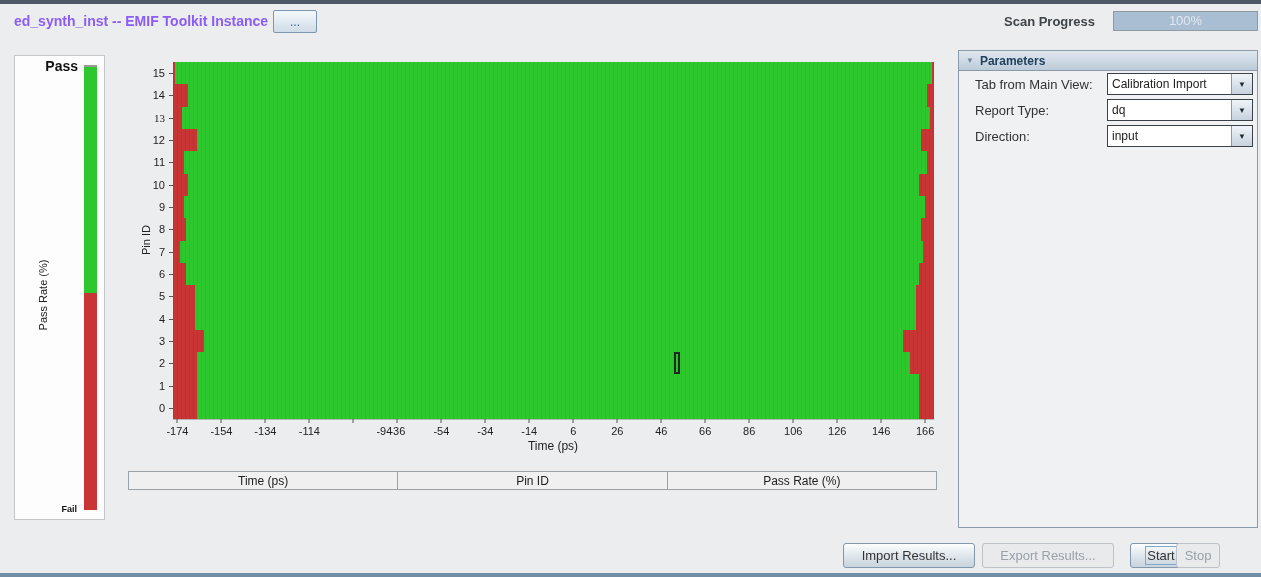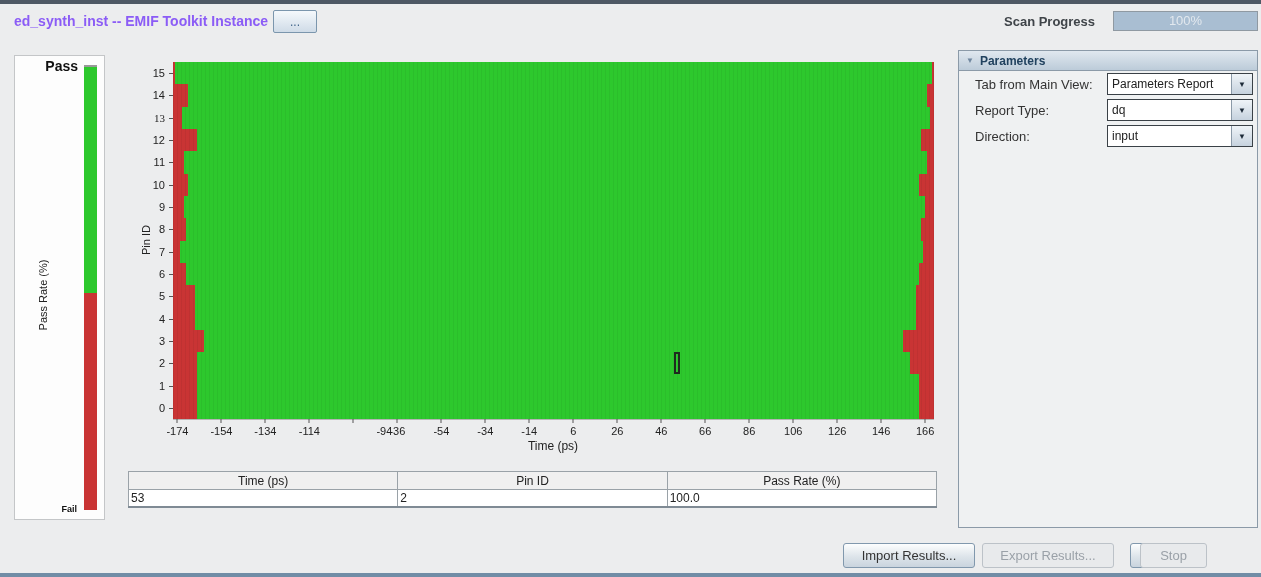--- a/index.html
+++ b/index.html
@@ -74,21 +74,21 @@
 
   
   .act-btn{position:absolute;top:543px;height:25px;font-size:13px;font-family:inherit;
     border-radius:3px;box-sizing:border-box;}
   .act-btn.enabled{background:linear-gradient(#fdfefe,#dde4ea 55%,#c9d4de);
     border:1px solid #8198ad;color:#333;}
   .act-btn.disabled{background:#e8eaec;border:1px solid #bcc2c8;color:#9aa1a8;}
   .btn-import{left:843px;width:132px;}
   .btn-export{left:982px;width:132px;}
   .btn-start{left:1130px;width:62px;}
-  .btn-stop{left:1140px;width:67px;}
+  .btn-stop{left:1176px;width:44px;}
   .focus-ring{outline:1px solid #7ea8cc;outline-offset:1px;}
 </style>
 </head>
 <body>
 
 <div class="top-strip"></div>
 
 <span class="win-title">ed_synth_inst -- EMIF Toolkit Instance</span>
 <button class="more-btn">...</button>
 
@@ -202,37 +202,32 @@
   </div>
 <span class="xlabel">Time (ps)</span>
 
 <table class="readout">
   <tbody>
       <tr>
     <th>Time (ps)</th>
     <th>Pin ID</th>
     <th>Pass Rate (%)</th>
   </tr>
-  <tr>
-    <td>53</td>
-    <td>2</td>
-    <td>100.0</td>
-  </tr>
 </tbody>
   </table>
 
 <div class="params-panel">
   <div class="params-header">
     <span class="params-tri">▼</span>
     <span class="params-title">Parameters</span>
   </div>
 
   <span class="param-label" style="top:26px;">Tab from Main View:</span>
   <div class="combo" style="top:22px;">
-    <span class="combo-val">Parameters Report</span>
+    <span class="combo-val">Calibration Import</span>
     <span class="combo-btn">▼</span>
   </div>
 
   <span class="param-label" style="top:52px;">Report Type:</span>
   <div class="combo" style="top:48px;">
     <span class="combo-val">dq</span>
     <span class="combo-btn">▼</span>
   </div>
 
   <span class="param-label" style="top:78px;">Direction:</span>

